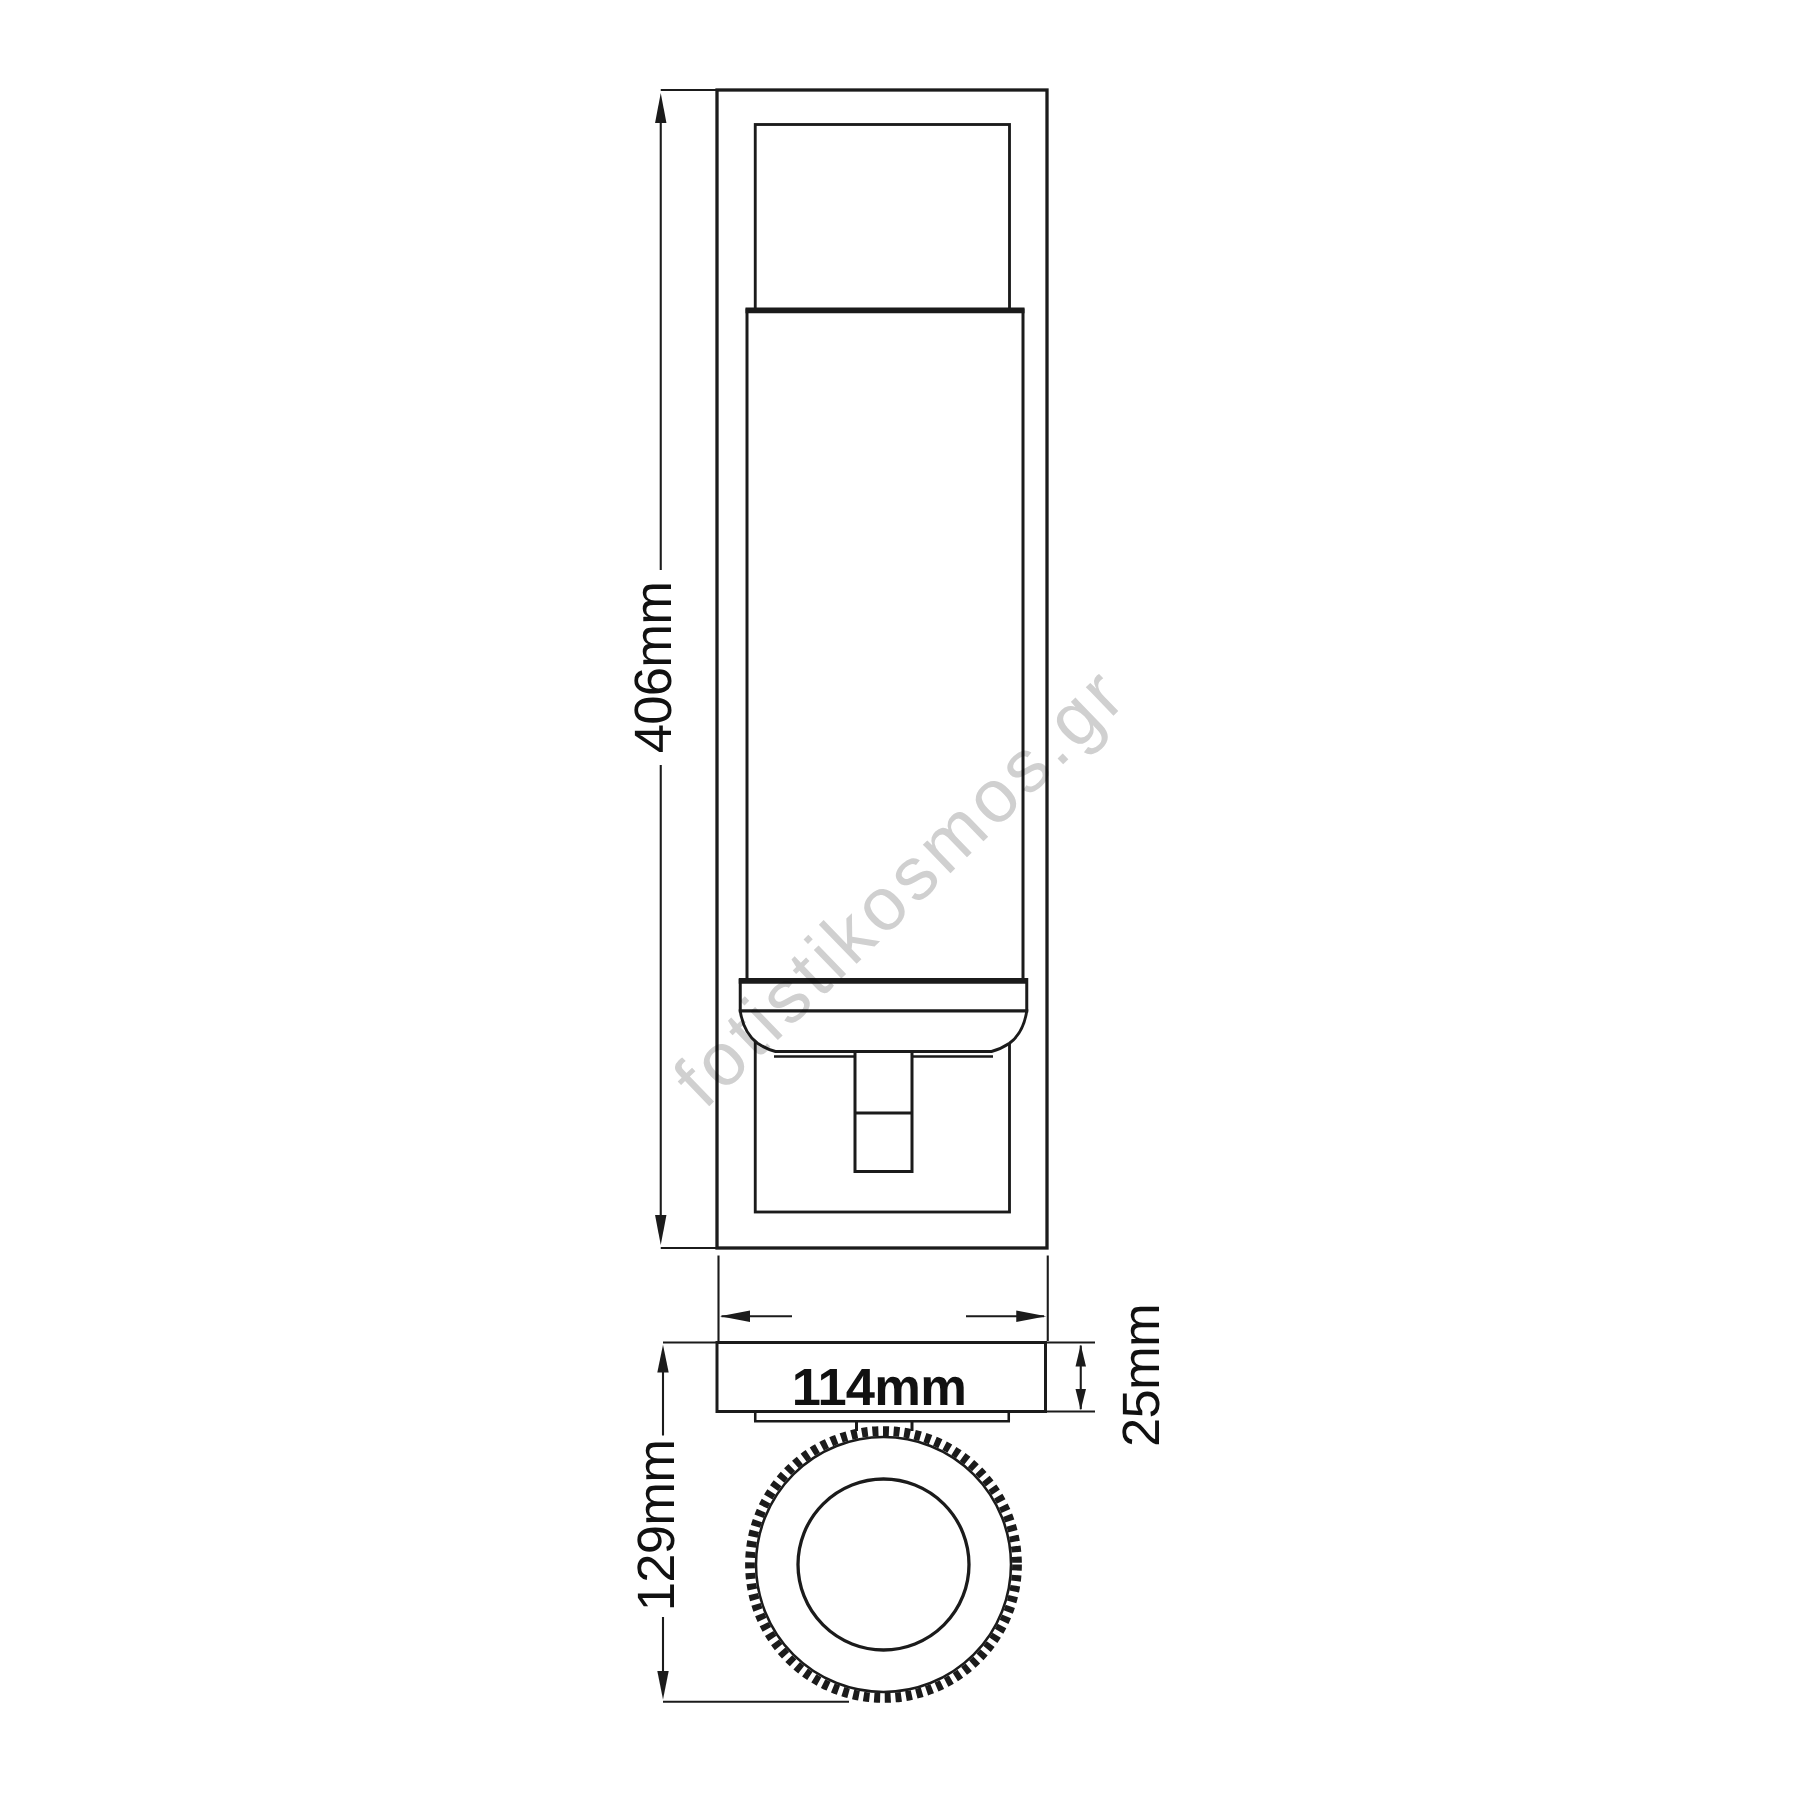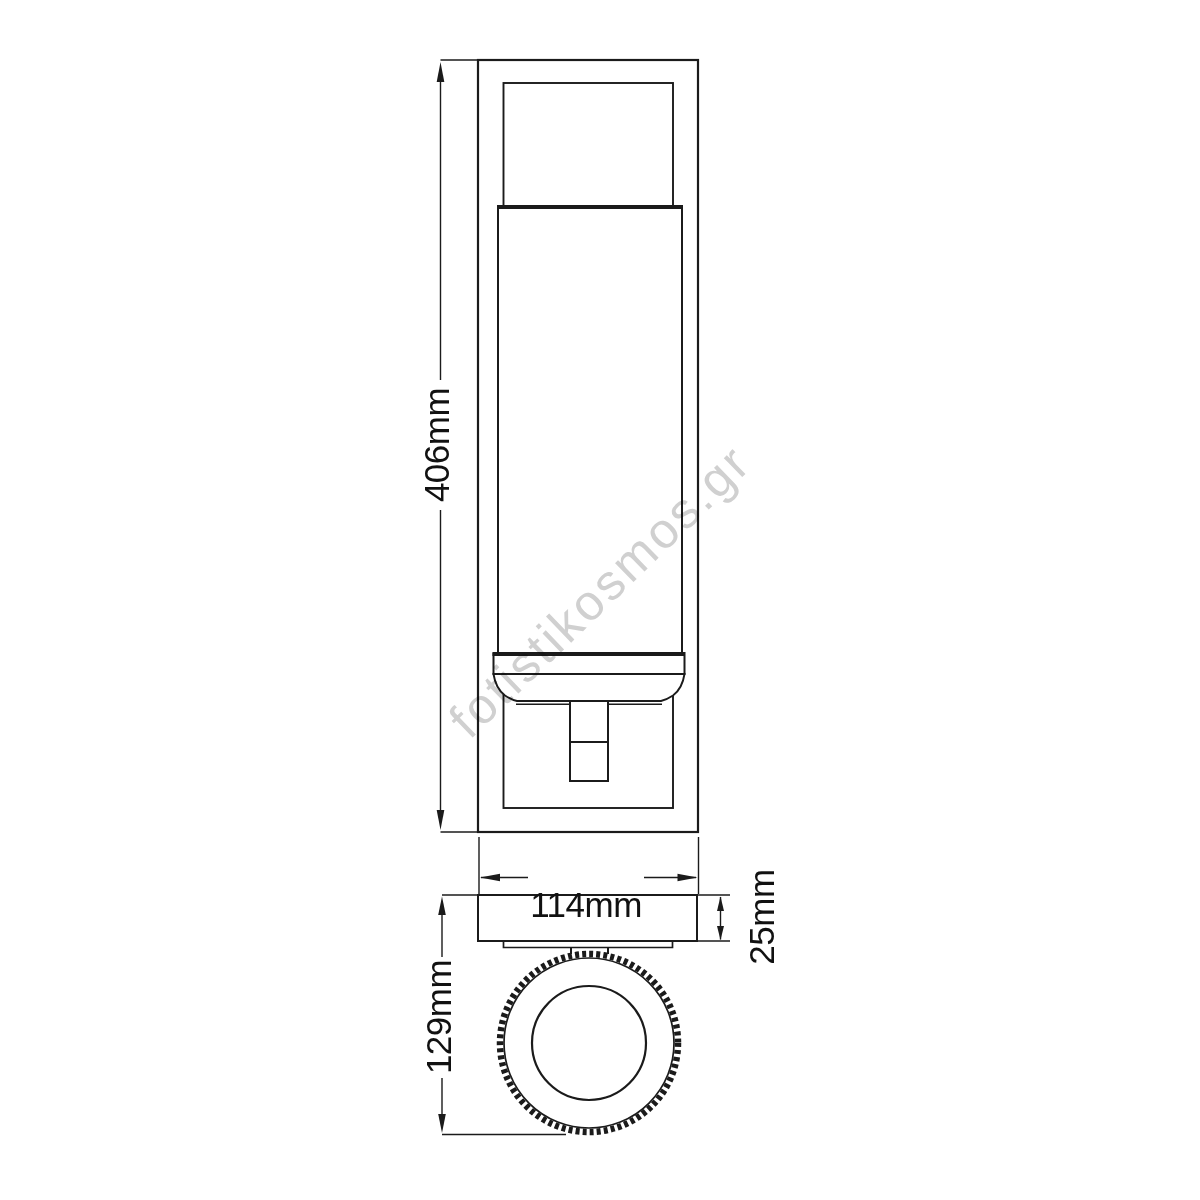--- a/index.html
+++ b/index.html
@@ -103,21 +103,21 @@
 
     <g stroke-width="1.4">
       <line x1="720.5" y1="897" x2="720.5" y2="939.5"></line>
       <path fill="#1b1b1b" stroke="none" d="M720.5,896.5 L717,911 L724 ,911 Z"></path>
       <path fill="#1b1b1b" stroke="none" d="M720.5,940 L717,926 L724,926 Z"></path>
     </g>
   </svg>
 
   <div class="dim-label vertical" style="left:436px;top:445px;">406mm</div>
 
-  <div class="dim-label" style="left:586px;top:904px;">114mm</div>
+  <div class="dim-label" style="left:586px;top:925px;font-weight:bold;">114mm</div>
 
   <div class="dim-label vertical" style="left:438px;top:1017px;">129mm</div>
 
   <div class="dim-label vertical" style="left:761px;top:917px;">25mm</div>
 
   <div id="watermark">fotistikosmos.gr</div>
 
 </div>
 
 </body></html>

